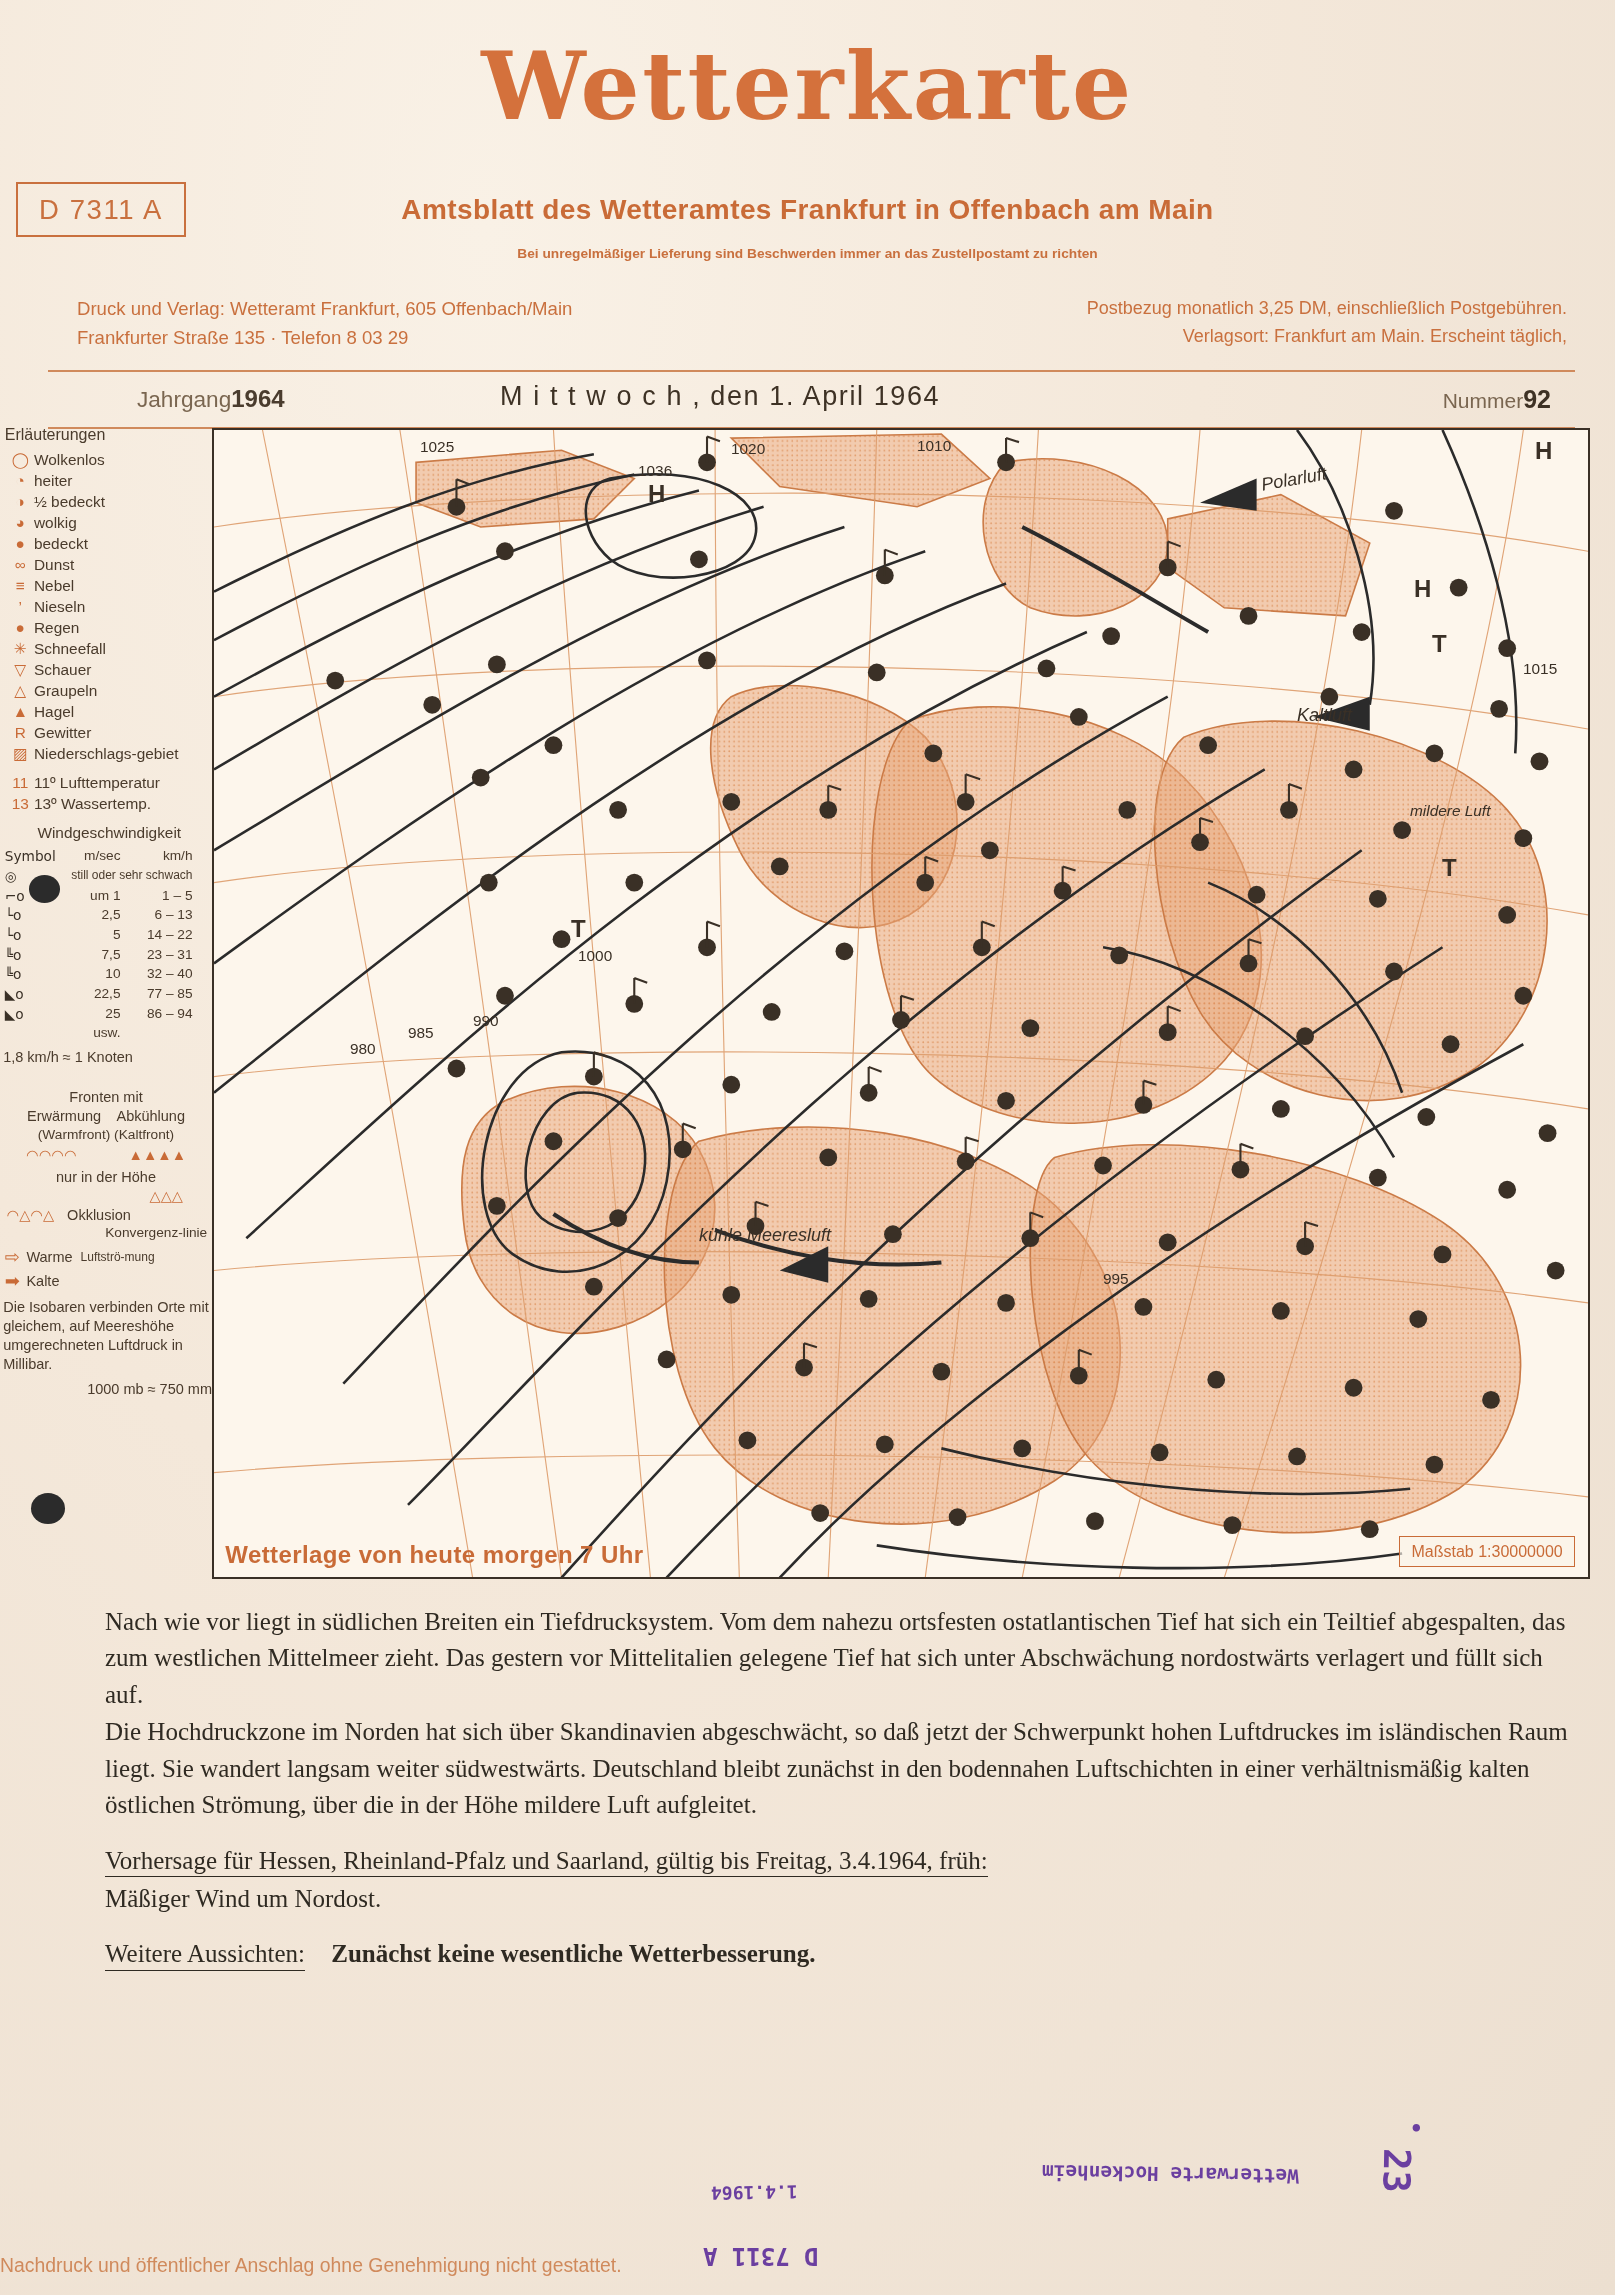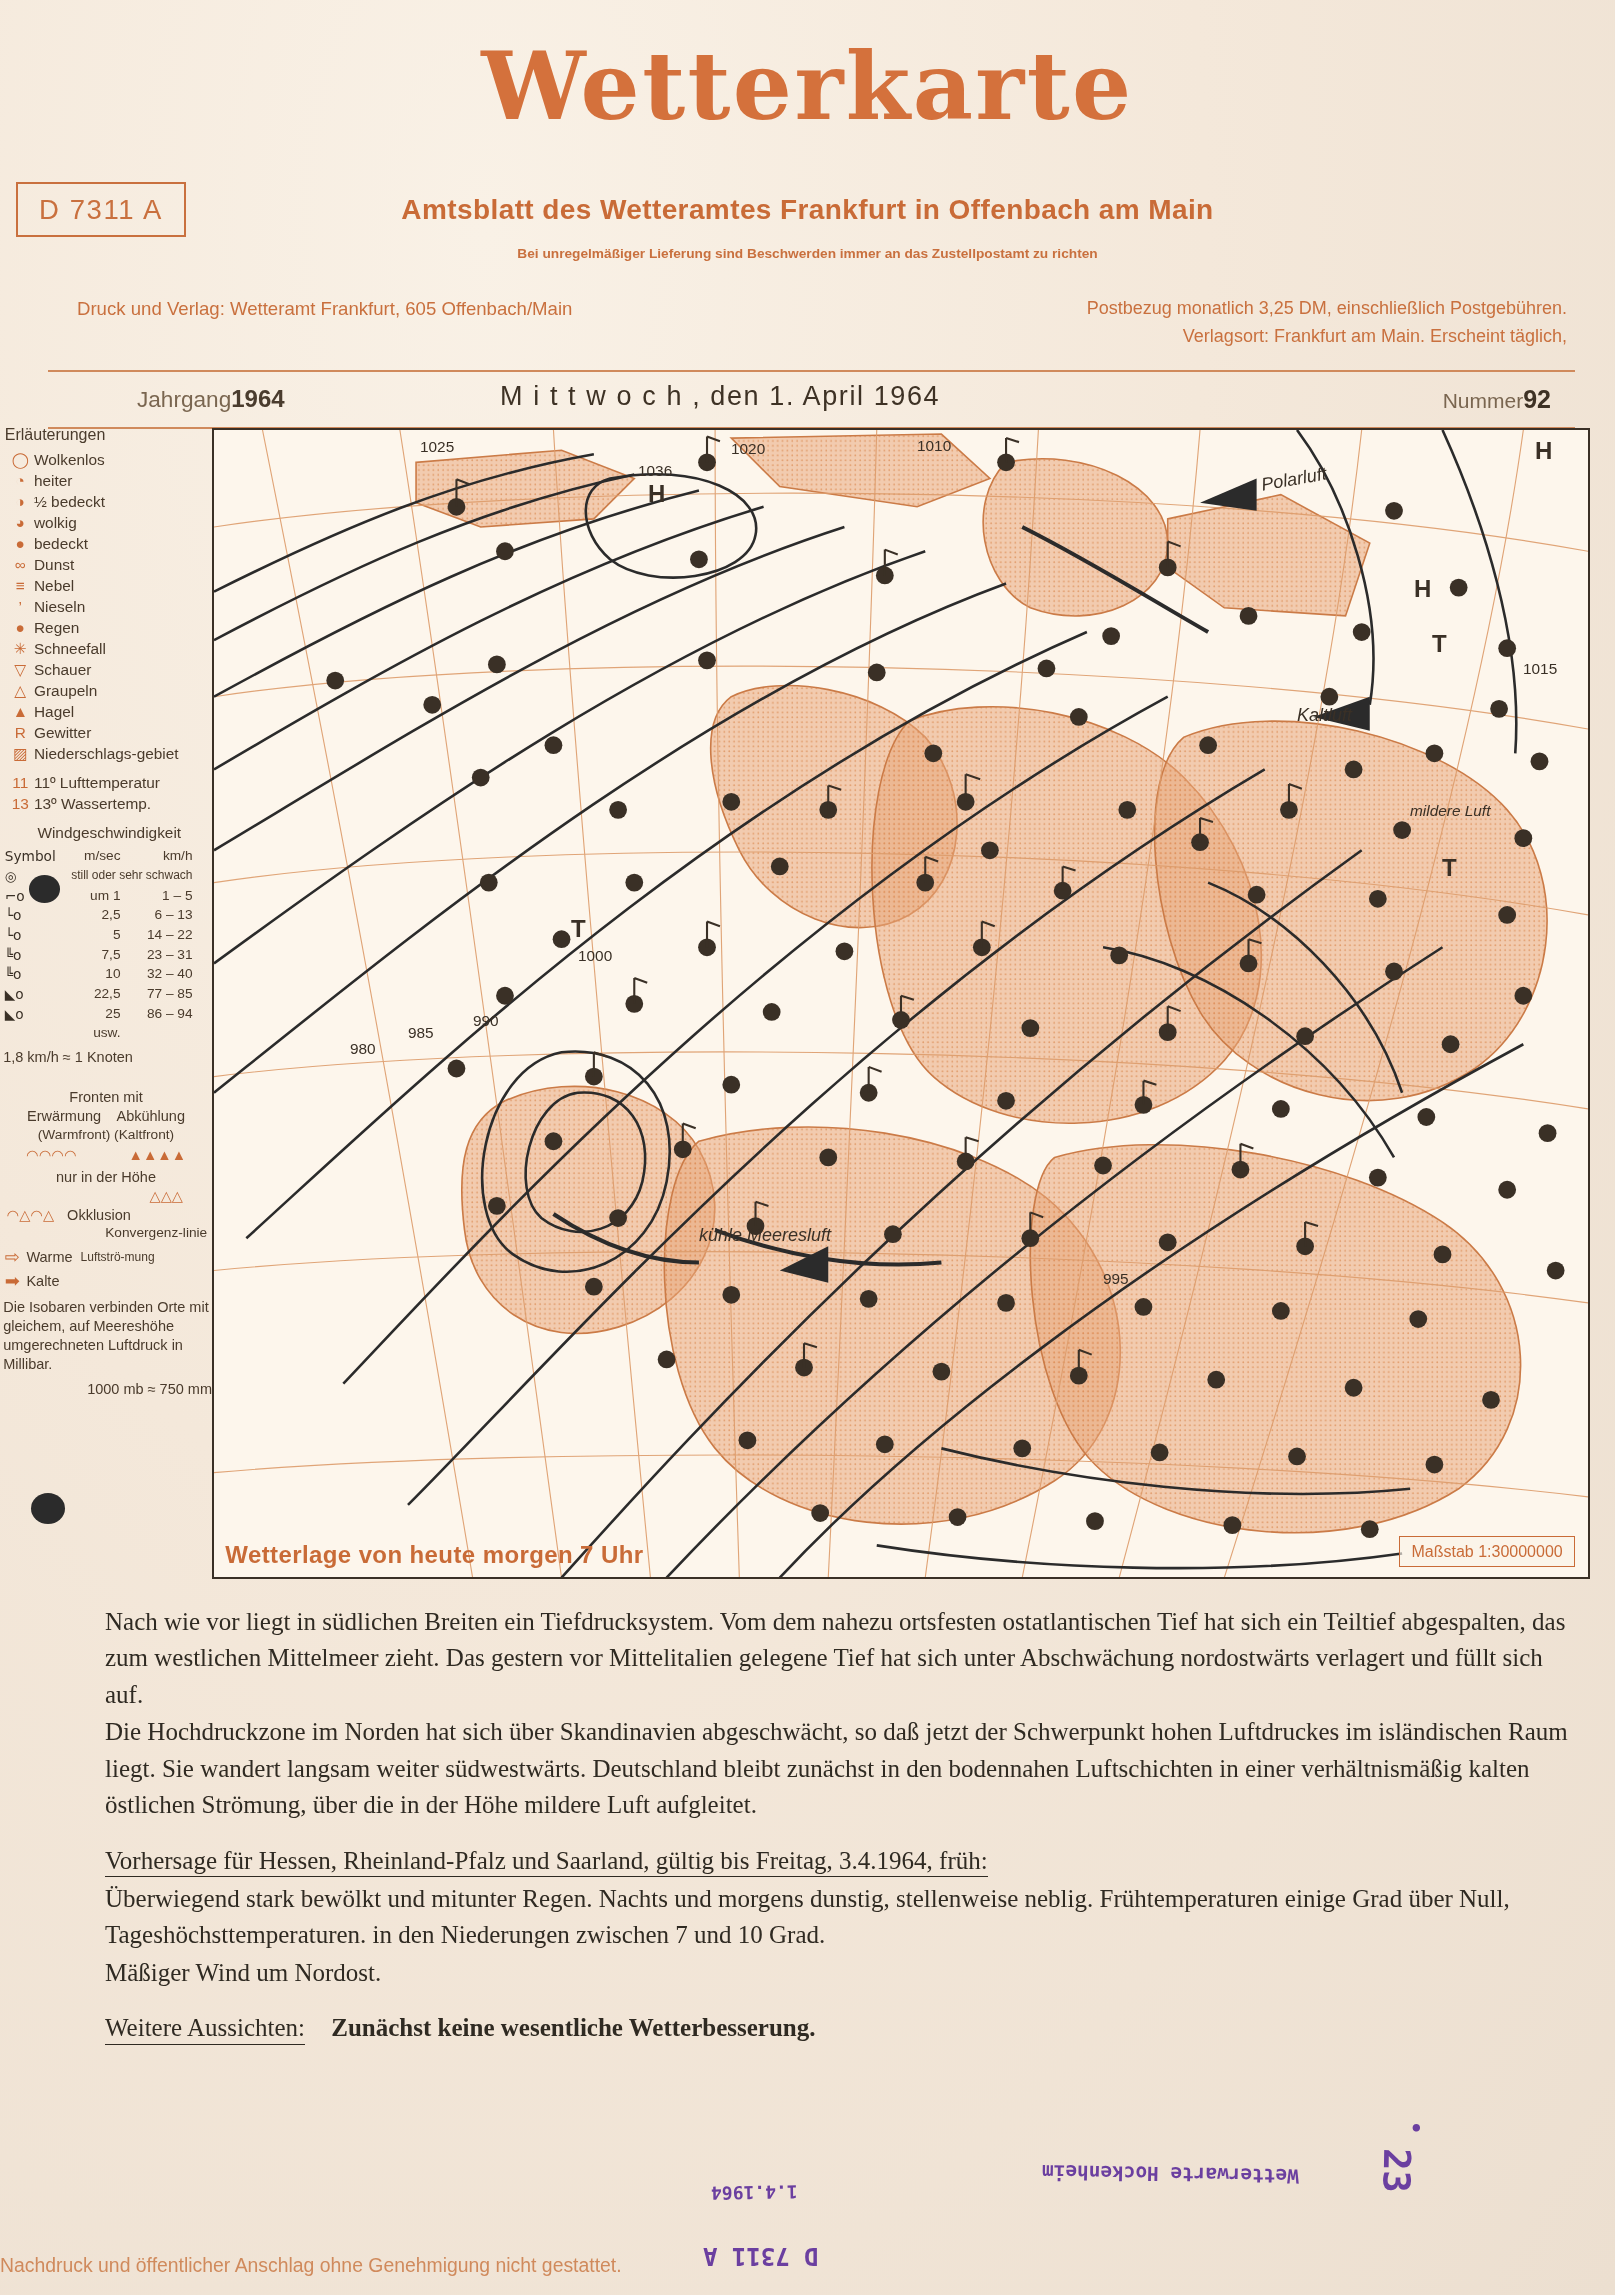--- a/index.html
+++ b/index.html
@@ -147,20 +147,21 @@
 
 <div class="page">
 
   <div class="masthead">
     <div class="title">Wetterkarte</div>
     <div class="idbox">D 7311 A</div>
     <div class="subtitle">Amtsblatt des Wetteramtes Frankfurt in Offenbach am Main</div>
     <div class="smallnote">Bei unregelmäßiger Lieferung sind Beschwerden immer an das Zustellpostamt zu richten</div>
     <div class="imprint-left">
       <div>Druck und Verlag: Wetteramt Frankfurt, 605  Offenbach/Main</div>
+      <div>Frankfurter Straße 135 · Telefon 8 03 29</div>
     </div>
     <div class="imprint-right">
       <div>Postbezug monatlich 3,25 DM, einschließlich Postgebühren.</div>
       <div>Verlagsort: Frankfurt am Main. Erscheint täglich,</div>
     </div>
     <div class="rule r1"></div>
     <div class="daterow">
       <div class="jahr">
         <span>Jahrgang</span><b>1964</b>
       </div>
@@ -597,21 +598,20 @@
 
     <div class="map-caption">Wetterlage von heute morgen 7 Uhr</div>
     <div class="map-scale">Maßstab 1:30000000</div>
   </div>
 
   <div class="bodytext">
     <p>Nach wie vor liegt in südlichen Breiten ein Tiefdrucksystem. Vom dem nahezu ortsfesten ostatlantischen Tief hat sich ein Teiltief abgespalten, das zum westlichen Mittelmeer zieht. Das gestern vor Mittelitalien gelegene Tief hat sich unter Abschwächung nordostwärts verlagert und füllt sich auf.</p>
     <p>Die Hochdruckzone im Norden hat sich über Skandinavien abgeschwächt, so daß jetzt der Schwerpunkt hohen Luftdruckes im isländischen Raum liegt. Sie wandert langsam weiter südwestwärts. Deutschland bleibt zunächst in den bodennahen Luftschichten in einer verhältnismäßig kalten östlichen Strömung, über die in der Höhe mildere Luft aufgleitet.</p>
     <div class="gap"></div>
     <p><span class="u">Vorhersage für Hessen, Rheinland-Pfalz und Saarland, gültig bis Freitag, 3.4.1964, früh:</span></p>
-    <p>Überwiegend stark bewölkt und  mitunter Regen. Nachts und morgens dunstig, stellenweise neblig. Frühtemperaturen einige Grad über Null, Tageshöchsttemperaturen. in den Niederungen zwischen 7 und 10 Grad.</p>
     <p>Mäßiger Wind um Nordost.</p>
     <div class="gap"></div>
     <p>
       <span class="u">Weitere Aussichten:</span>
       <span style="margin-left:20px;font-weight:bold;">Zunächst keine wesentliche Wetterbesserung.</span>
     </p>
   </div>
 
   <div class="stamp s1">Wetterwarte Hockenheim</div>
   <div class="stamp s2">1.4.1964</div>

